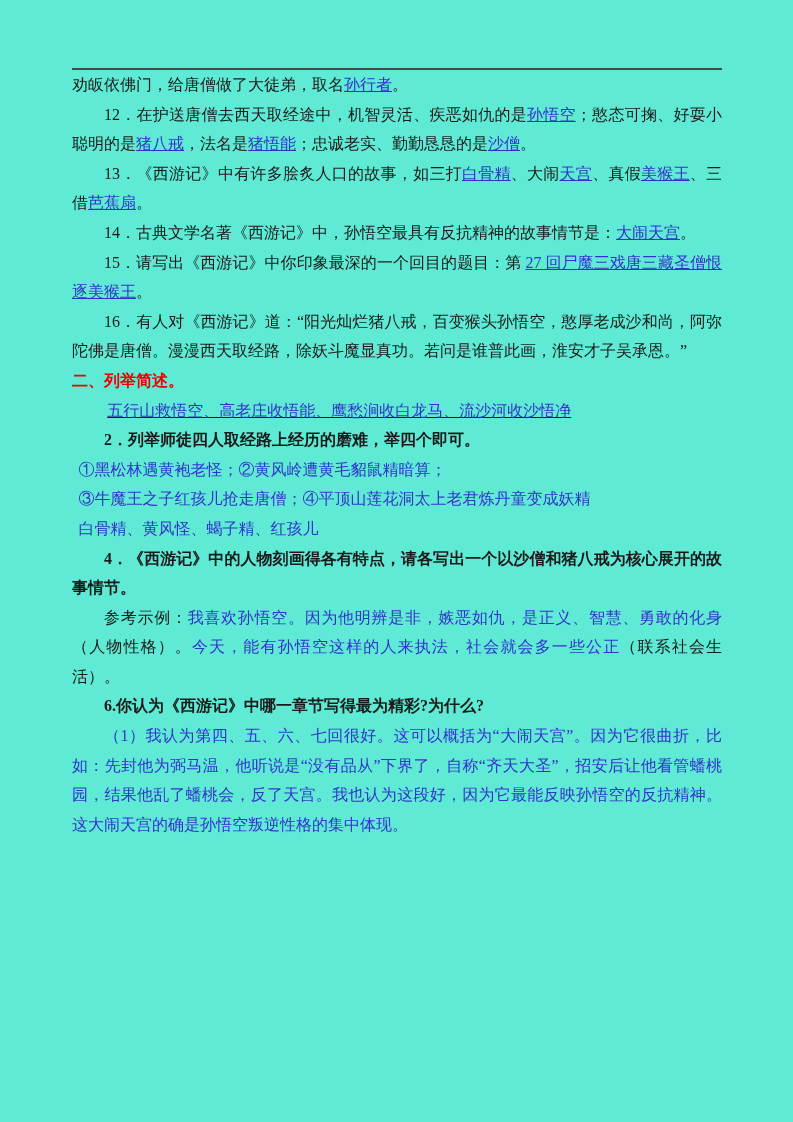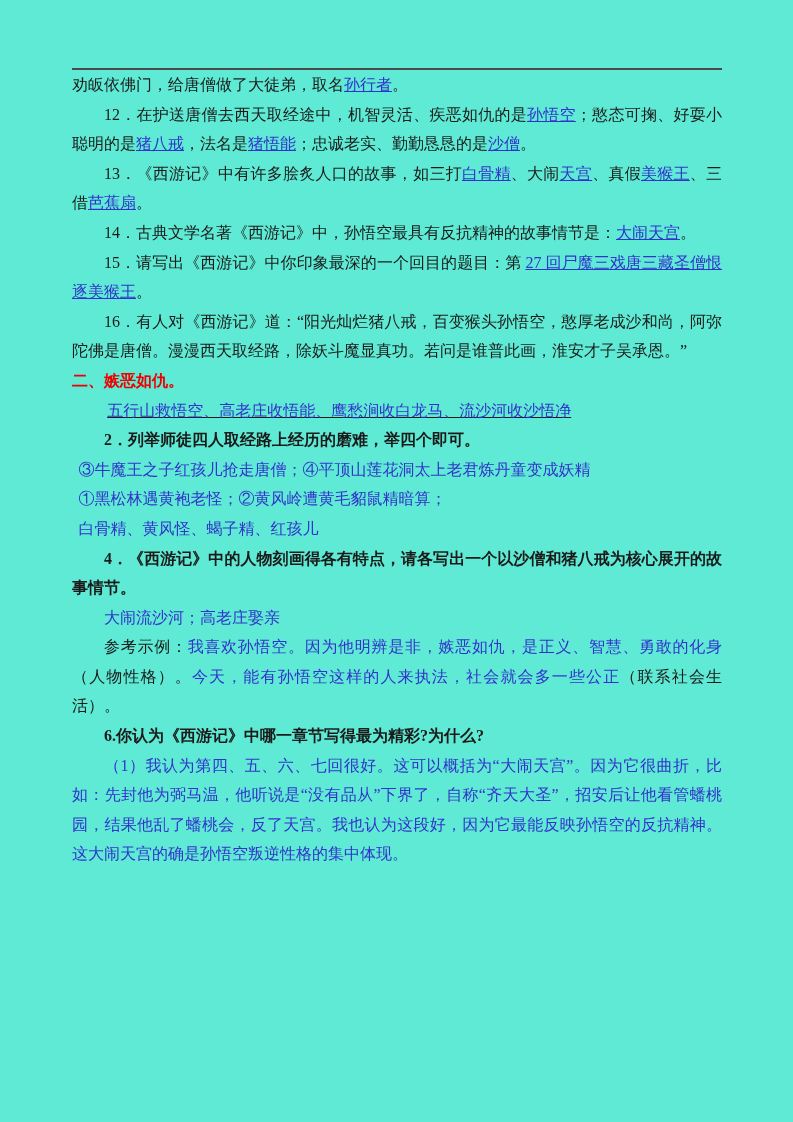--- a/index.html
+++ b/index.html
@@ -41,25 +41,24 @@
 
 <div class="page">
   <div class="header-rule"></div>
   <div class="content">
       <p class="para kind-body" style="text-indent: 0em;"><span class="run-n">劝皈依佛门，给唐僧做了大徒弟，取名</span><span class="run-l">孙行者</span><span class="run-n">。</span></p>
       <p class="para kind-body" style="text-indent: 2em;"><span class="run-n">12．在护送唐僧去西天取经途中，机智灵活、疾恶如仇的是</span><span class="run-l">孙悟空</span><span class="run-n">；憨态可掬、好耍小聪明的是</span><span class="run-l">猪八戒</span><span class="run-n">，法名是</span><span class="run-l">猪悟能</span><span class="run-n">；忠诚老实、勤勤恳恳的是</span><span class="run-l">沙僧</span><span class="run-n">。</span></p>
       <p class="para kind-body" style="text-indent: 2em;"><span class="run-n">13．《西游记》中有许多脍炙人口的故事，如三打</span><span class="run-l">白骨精</span><span class="run-n">、大闹</span><span class="run-l">天宫</span><span class="run-n">、真假</span><span class="run-l">美猴王</span><span class="run-n">、三借</span><span class="run-l">芭蕉扇</span><span class="run-n">。</span></p>
       <p class="para kind-body" style="text-indent: 2em;"><span class="run-n">14．古典文学名著《西游记》中，孙悟空最具有反抗精神的故事情节是：</span><span class="run-l">大闹天宫</span><span class="run-n">。</span></p>
       <p class="para kind-body" style="text-indent: 2em;"><span class="run-n">15．请写出《西游记》中你印象最深的一个回目的题目：第 </span><span class="run-l">27 回尸魔三戏唐三藏圣僧恨逐美猴王</span><span class="run-n">。</span></p>
       <p class="para kind-body" style="text-indent: 2em;"><span class="run-n">16．有人对《西游记》道：“阳光灿烂猪八戒，百变猴头孙悟空，憨厚老成沙和尚，阿弥陀佛是唐僧。漫漫西天取经路，除妖斗魔显真功。若问是谁普此画，淮安才子吴承恩。”</span></p>
-      <p class="para kind-heading" style="text-indent: 0em;"><span class="run-n">二、嫉恶如仇。</span></p>
+      <p class="para kind-heading" style="text-indent: 0em;"><span class="run-n">二、列举简述。</span></p>
       <p class="para kind-answer" style="text-indent: 2.2em; text-decoration: underline;"><span class="run-b">五行山救悟空、高老庄收悟能、鹰愁涧收白龙马、流沙河收沙悟净</span></p>
       <p class="para kind-question" style="text-indent: 2em;"><span class="run-n">2．列举师徒四人取经路上经历的磨难，举四个即可。</span></p>
+      <p class="para kind-answer" style="text-indent: 0.4em;"><span class="run-b">①黑松林遇黄袍老怪；②黄风岭遭黄毛貂鼠精暗算；</span></p>
       <p class="para kind-answer" style="text-indent: 0.4em;"><span class="run-b">③牛魔王之子红孩儿抢走唐僧；④平顶山莲花洞太上老君炼丹童变成妖精</span></p>
-      <p class="para kind-answer" style="text-indent: 0.4em;"><span class="run-b">①黑松林遇黄袍老怪；②黄风岭遭黄毛貂鼠精暗算；</span></p>
       <p class="para kind-answer" style="text-indent: 0.4em;"><span class="run-b">白骨精、黄风怪、蝎子精、红孩儿</span></p>
       <p class="para kind-question" style="text-indent: 2em;"><span class="run-n">4．《西游记》中的人物刻画得各有特点，请各写出一个以沙僧和猪八戒为核心展开的故事情节。</span></p>
-      <p class="para kind-answer" style="text-indent: 2em;"><span class="run-b">大闹流沙河；高老庄娶亲</span></p>
       <p class="para kind-answer-mixed" style="text-indent: 2em;"><span class="run-n">参考示例：</span><span class="run-b">我喜欢孙悟空。因为他明辨是非，嫉恶如仇，是正义、智慧、勇敢的化身</span><span class="run-n">（人物性格）。</span><span class="run-b">今天，能有孙悟空这样的人来执法，社会就会多一些公正</span><span class="run-n">（联系社会生活）。</span></p>
       <p class="para kind-question" style="text-indent: 2em;"><span class="run-n">6.你认为《西游记》中哪一章节写得最为精彩?为什么?</span></p>
       <p class="para kind-answer" style="text-indent: 2em;"><span class="run-b">（1）我认为第四、五、六、七回很好。这可以概括为“大闹天宫”。因为它很曲折，比如：先封他为弼马温，他听说是“没有品从”下界了，自称“齐天大圣”，招安后让他看管蟠桃园，结果他乱了蟠桃会，反了天宫。我也认为这段好，因为它最能反映孙悟空的反抗精神。这大闹天宫的确是孙悟空叛逆性格的集中体现。</span></p>
     </div>
 </div>
 
 </body></html>

